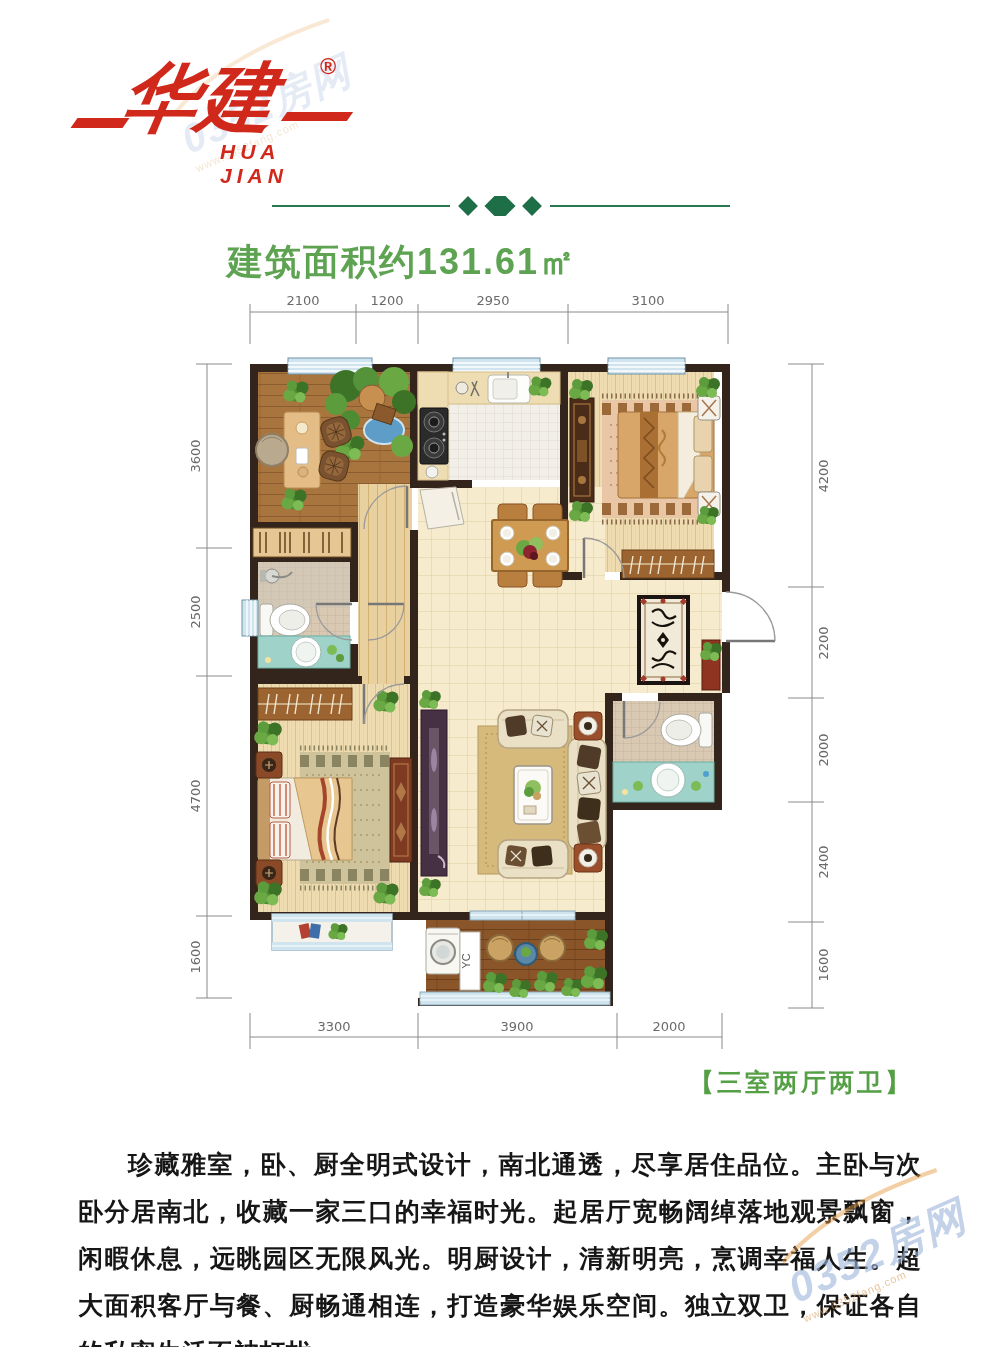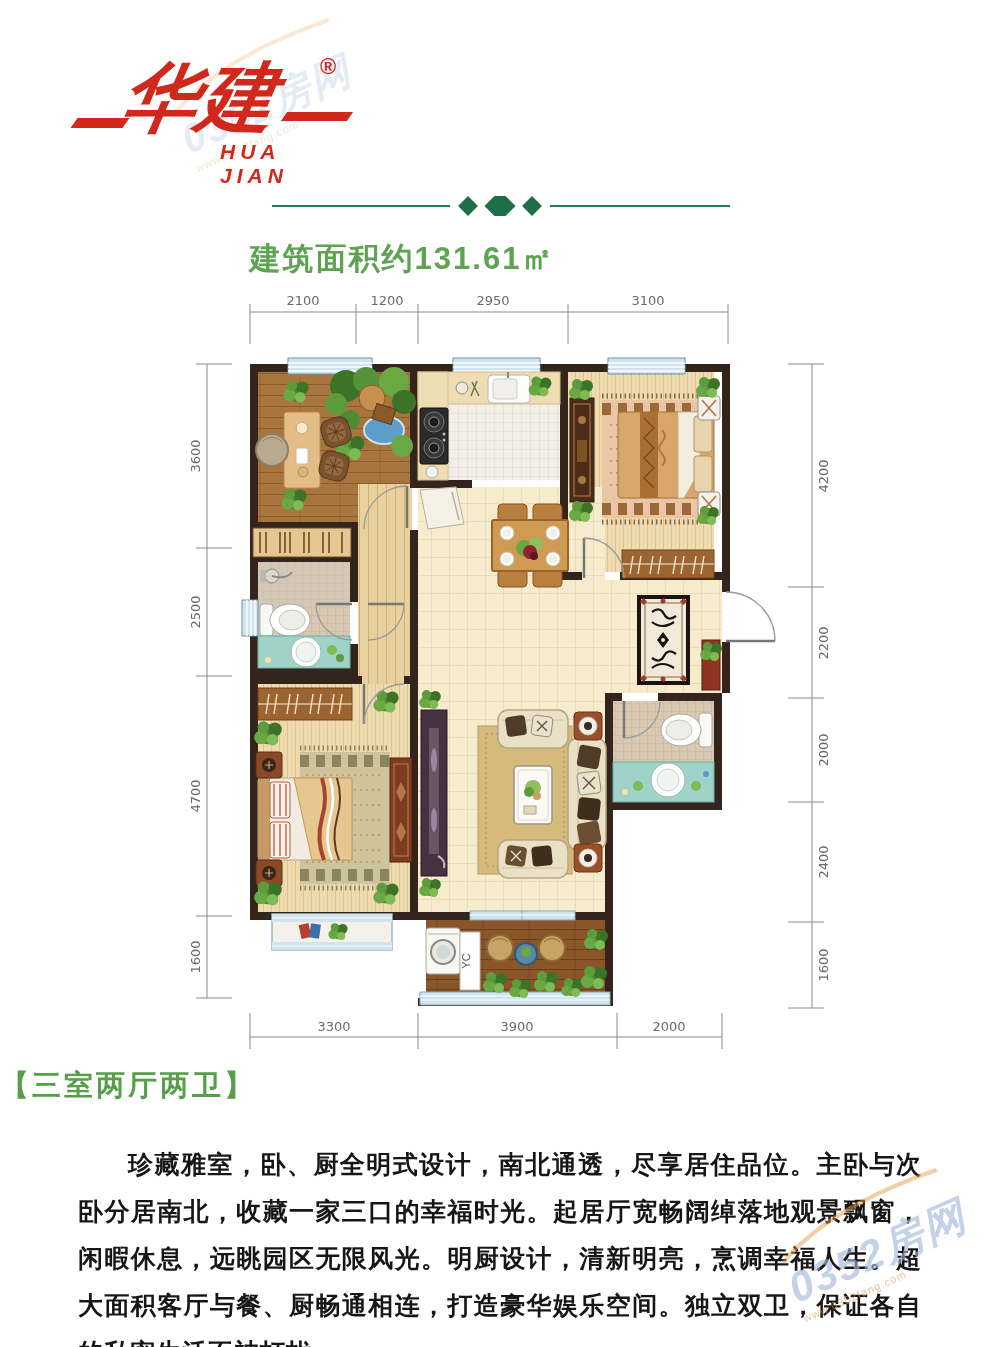--- a/index.html
+++ b/index.html
@@ -19,28 +19,28 @@
   .wm .wm-text{font-weight:900;font-style:italic;color:#9fb8da;letter-spacing:2px;line-height:1;}
   .wm .wm-site{font-size:11px;color:#d8a25f;letter-spacing:1px;margin-top:4px;}
   .wm-top{left:170px;top:40px;opacity:.28;transform:rotate(-24deg);}
   .wm-top .wm-text{font-size:40px;}
   .wm-bottom{left:778px;top:1192px;opacity:.62;transform:rotate(-24deg);}
   .wm-bottom .wm-text{font-size:42px;}
 
   
   .divider{position:absolute;left:0;top:196px;width:1000px;height:20px;}
   .title{position:absolute;left:0;top:238px;width:804px;text-align:center;
-         font-size:31px;font-weight:700;color:#5ea351;letter-spacing:2px;}
+         font-size:36px;font-weight:700;color:#5ea351;letter-spacing:2px;}
 
   
   .plan-svg{position:absolute;left:170px;top:280px;width:700px;height:790px;}
 
   
-  .tagline{position:absolute;left:0;top:1066px;width:913px;text-align:left;
-           font-size:29px;font-weight:700;color:#55a046;letter-spacing:3px;}
+  .tagline{position:absolute;left:0;top:1066px;width:913px;text-align:right;
+           font-size:25px;font-weight:700;color:#55a046;letter-spacing:3px;}
   .desc{position:absolute;left:78px;top:1116px;width:844px;font-size:25px;font-weight:700;
         color:#161616;line-height:47px;text-align:justify;text-indent:2em;letter-spacing:1px;}
 </style>
 </head>
 <body>
 
 <div class="page">
 
   <div class="wm wm-top">
     <svg width="190" height="40">

